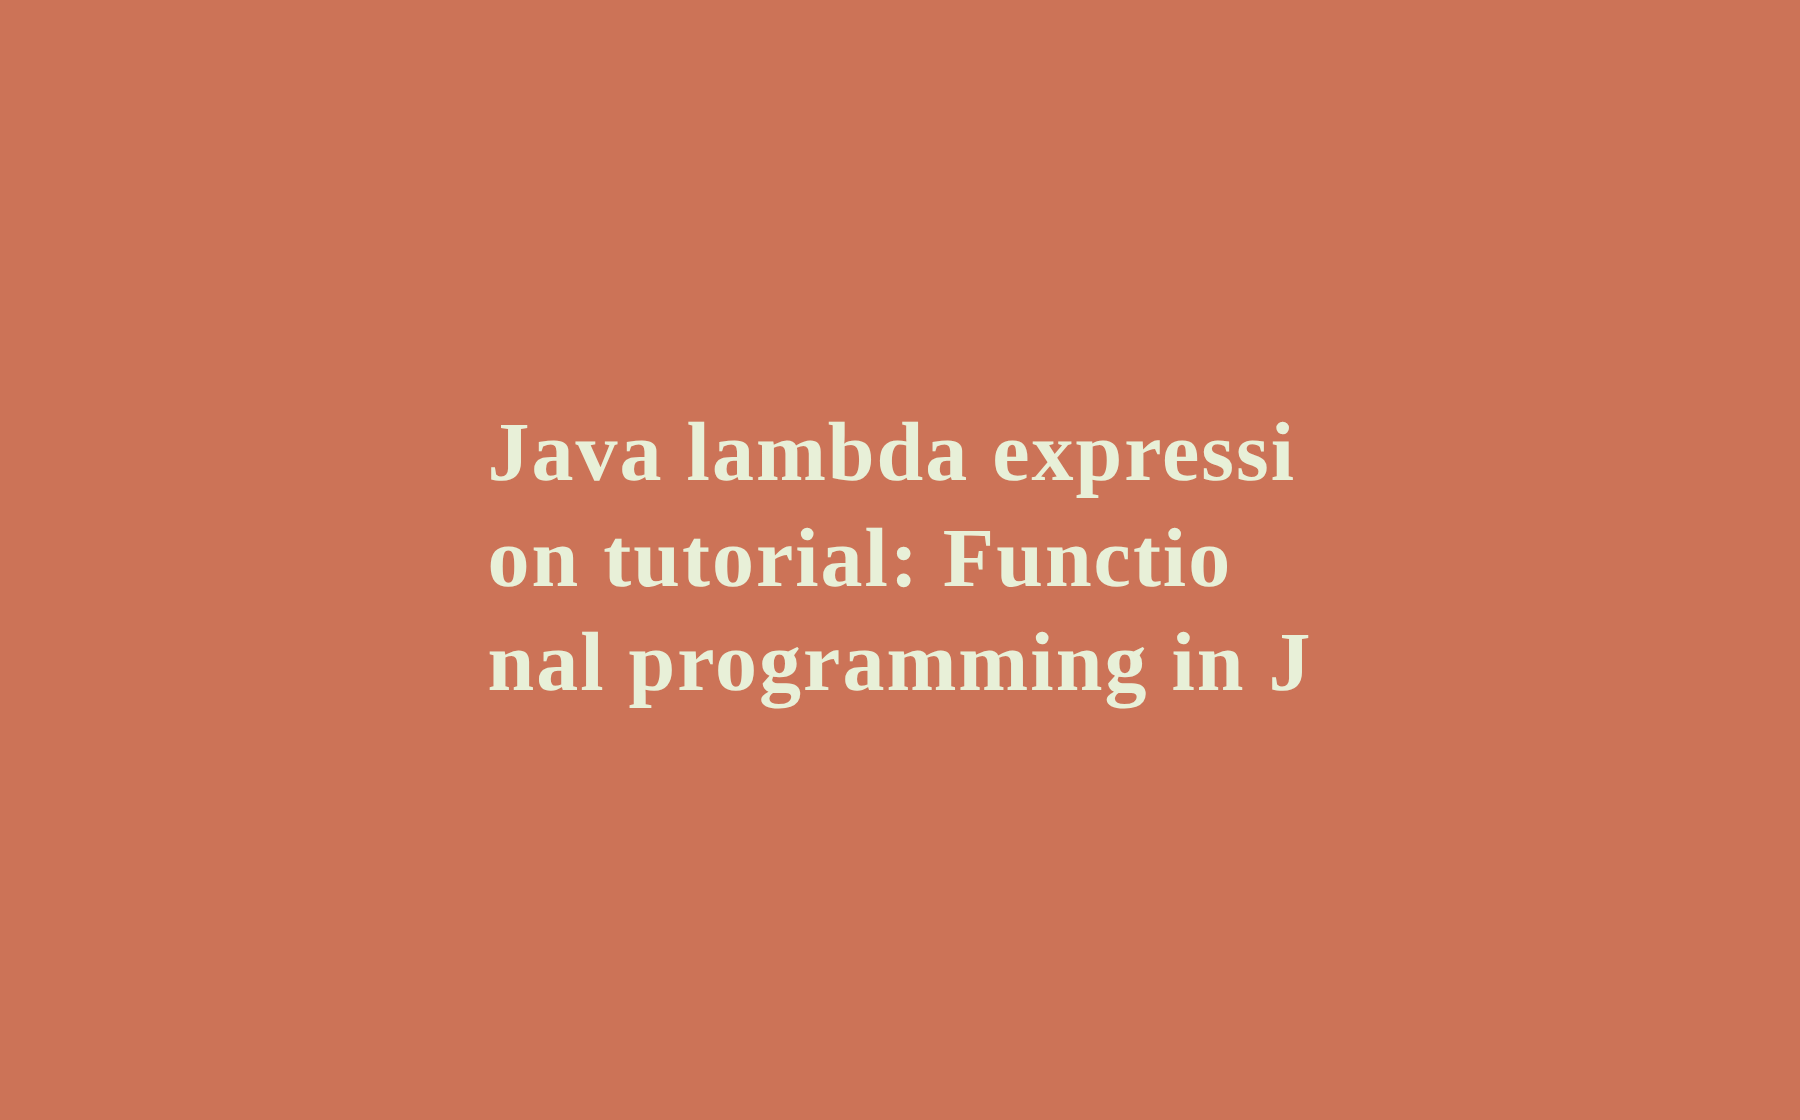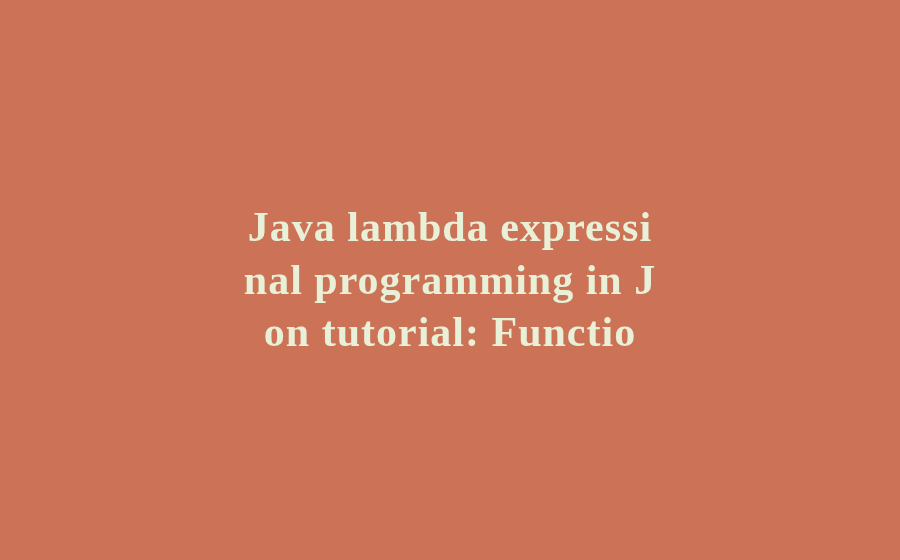--- a/index.html
+++ b/index.html
@@ -14,26 +14,25 @@
       display: flex;
       align-items: center;
       justify-content: center;
       overflow: hidden;
     }
     .text-block {
       font-family: "Comic Sans MS", "Brush Script MT", cursive;
       font-size: 42px;
       font-weight: bold;
       color: #e8f0d8;
-      text-align: center;
       line-height: 1.25;
       letter-spacing: 1px;
       padding: 0 60px;
     }
   </style>
 </head>
 <body>
 
 <div class="text-block">
   <div>Java lambda expressi</div>
+  <div>on tutorial: Functio</div>
   <div>nal programming in J</div>
-  <div>on tutorial: Functio</div>
 </div>
 
 </body></html>

